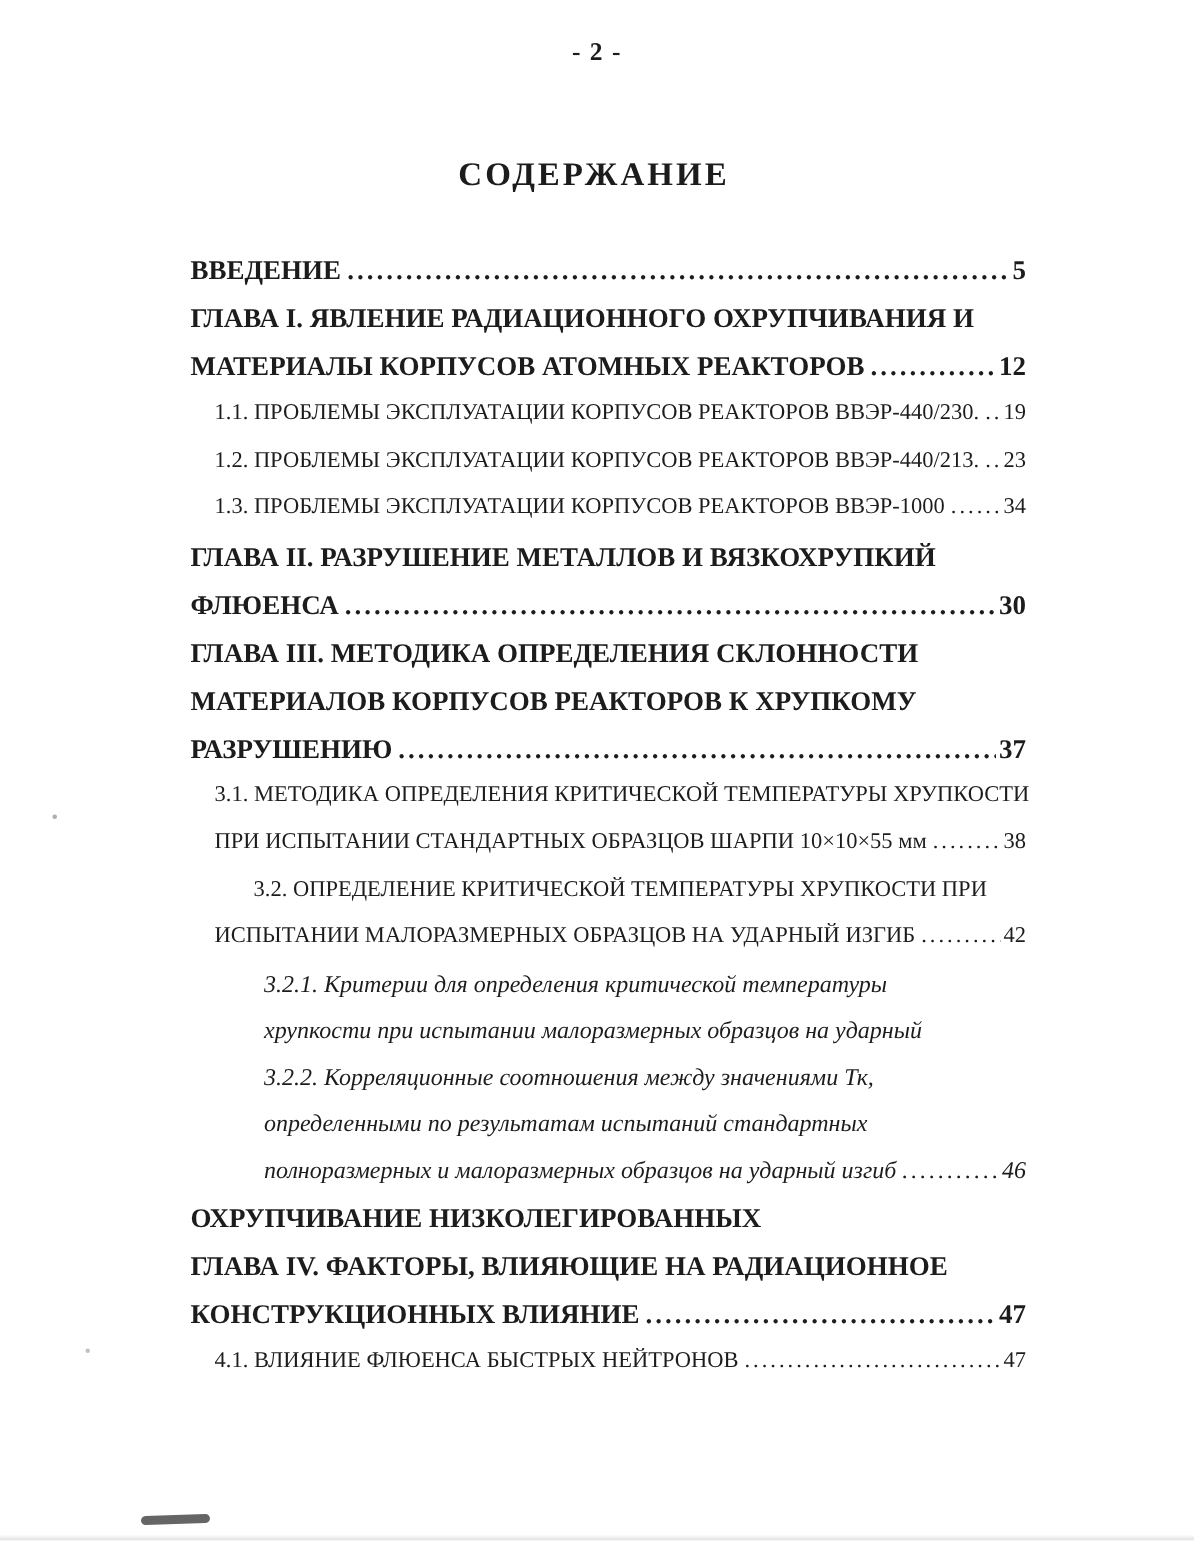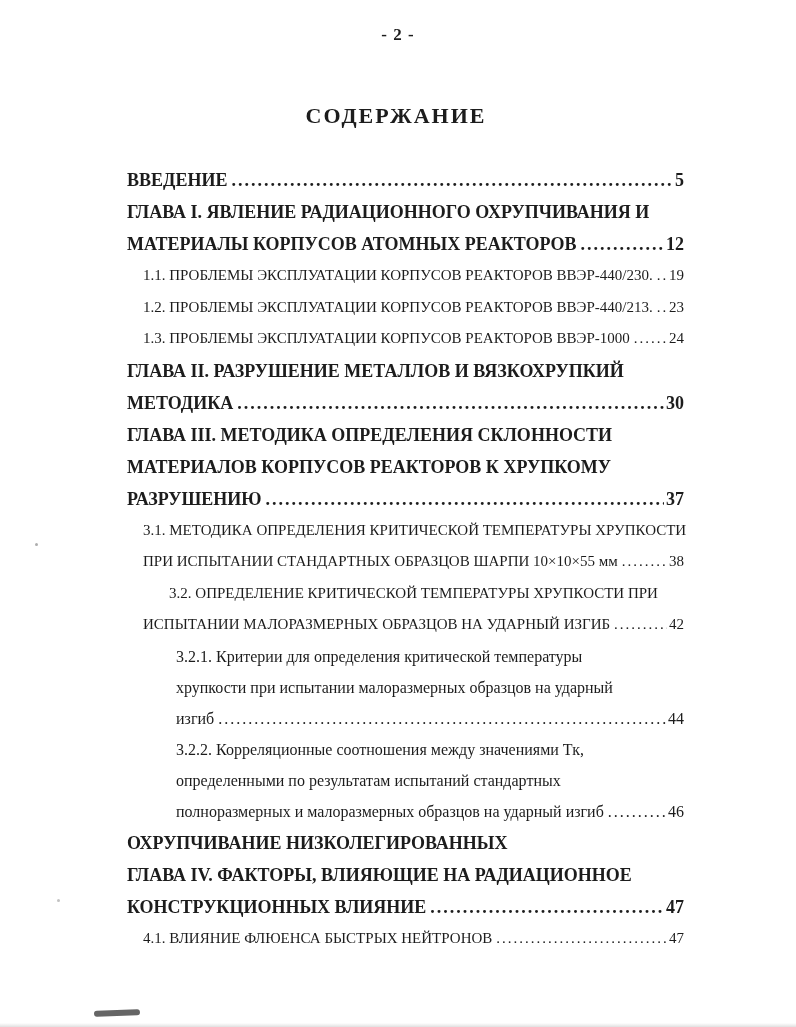--- a/index.html
+++ b/index.html
@@ -68,20 +68,21 @@
   .level-chapter {
     font-weight: bold;
     font-size: 18px;
   }
   .level-section {
     font-size: 15px;
     padding-left: 16px;
   }
   .level-section .line { line-height: 31.5px; text-align: center; }
   .level-subsection {
+    font-style: italic;
     font-size: 16px;
     padding-left: 49px;
   }
   .level-subsection .line { line-height: 31px; }
   
   .artifact-smudge {
     position: absolute;
     left: 94px;
     top: 1010px;
     width: 46px;
@@ -156,27 +157,27 @@
         <div class="line last">
           <span class="txt">1.2. ПРОБЛЕМЫ ЭКСПЛУАТАЦИИ КОРПУСОВ РЕАКТОРОВ ВВЭР-440/213.</span>
           <span class="dots"></span>
           <span class="pg">23</span>
         </div>
       </div>
       <div class="toc-entry level-section">
         <div class="line last">
           <span class="txt">1.3. ПРОБЛЕМЫ ЭКСПЛУАТАЦИИ КОРПУСОВ РЕАКТОРОВ ВВЭР-1000</span>
           <span class="dots"></span>
-          <span class="pg">24</span>
+          <span class="pg">34</span>
         </div>
       </div>
       <div class="toc-entry level-chapter">
         <div class="line">ГЛАВА II. РАЗРУШЕНИЕ МЕТАЛЛОВ И ВЯЗКОХРУПКИЙ</div>
         <div class="line last">
-          <span class="txt">МЕТОДИКА</span>
+          <span class="txt">ФЛЮЕНСА</span>
           <span class="dots"></span>
           <span class="pg">30</span>
         </div>
       </div>
       <div class="toc-entry level-chapter">
         <div class="line">ГЛАВА III. МЕТОДИКА ОПРЕДЕЛЕНИЯ СКЛОННОСТИ</div>
         <div class="line">МАТЕРИАЛОВ КОРПУСОВ РЕАКТОРОВ К ХРУПКОМУ</div>
         <div class="line last">
           <span class="txt">РАЗРУШЕНИЮ</span>
           <span class="dots"></span>
@@ -195,25 +196,20 @@
         <div class="line">3.2. ОПРЕДЕЛЕНИЕ КРИТИЧЕСКОЙ ТЕМПЕРАТУРЫ ХРУПКОСТИ ПРИ</div>
         <div class="line last">
           <span class="txt">ИСПЫТАНИИ МАЛОРАЗМЕРНЫХ ОБРАЗЦОВ НА УДАРНЫЙ ИЗГИБ</span>
           <span class="dots"></span>
           <span class="pg">42</span>
         </div>
       </div>
       <div class="toc-entry level-subsection">
         <div class="line">3.2.1. Критерии для определения критической температуры</div>
         <div class="line">хрупкости при испытании малоразмерных образцов на ударный</div>
-        <div class="line last">
-          <span class="txt">изгиб</span>
-          <span class="dots"></span>
-          <span class="pg">44</span>
-        </div>
       </div>
       <div class="toc-entry level-subsection">
         <div class="line">3.2.2. Корреляционные соотношения между значениями Тк,</div>
         <div class="line">определенными по результатам испытаний стандартных</div>
         <div class="line last">
           <span class="txt">полноразмерных и малоразмерных образцов на ударный изгиб</span>
           <span class="dots"></span>
           <span class="pg">46</span>
         </div>
       </div>

